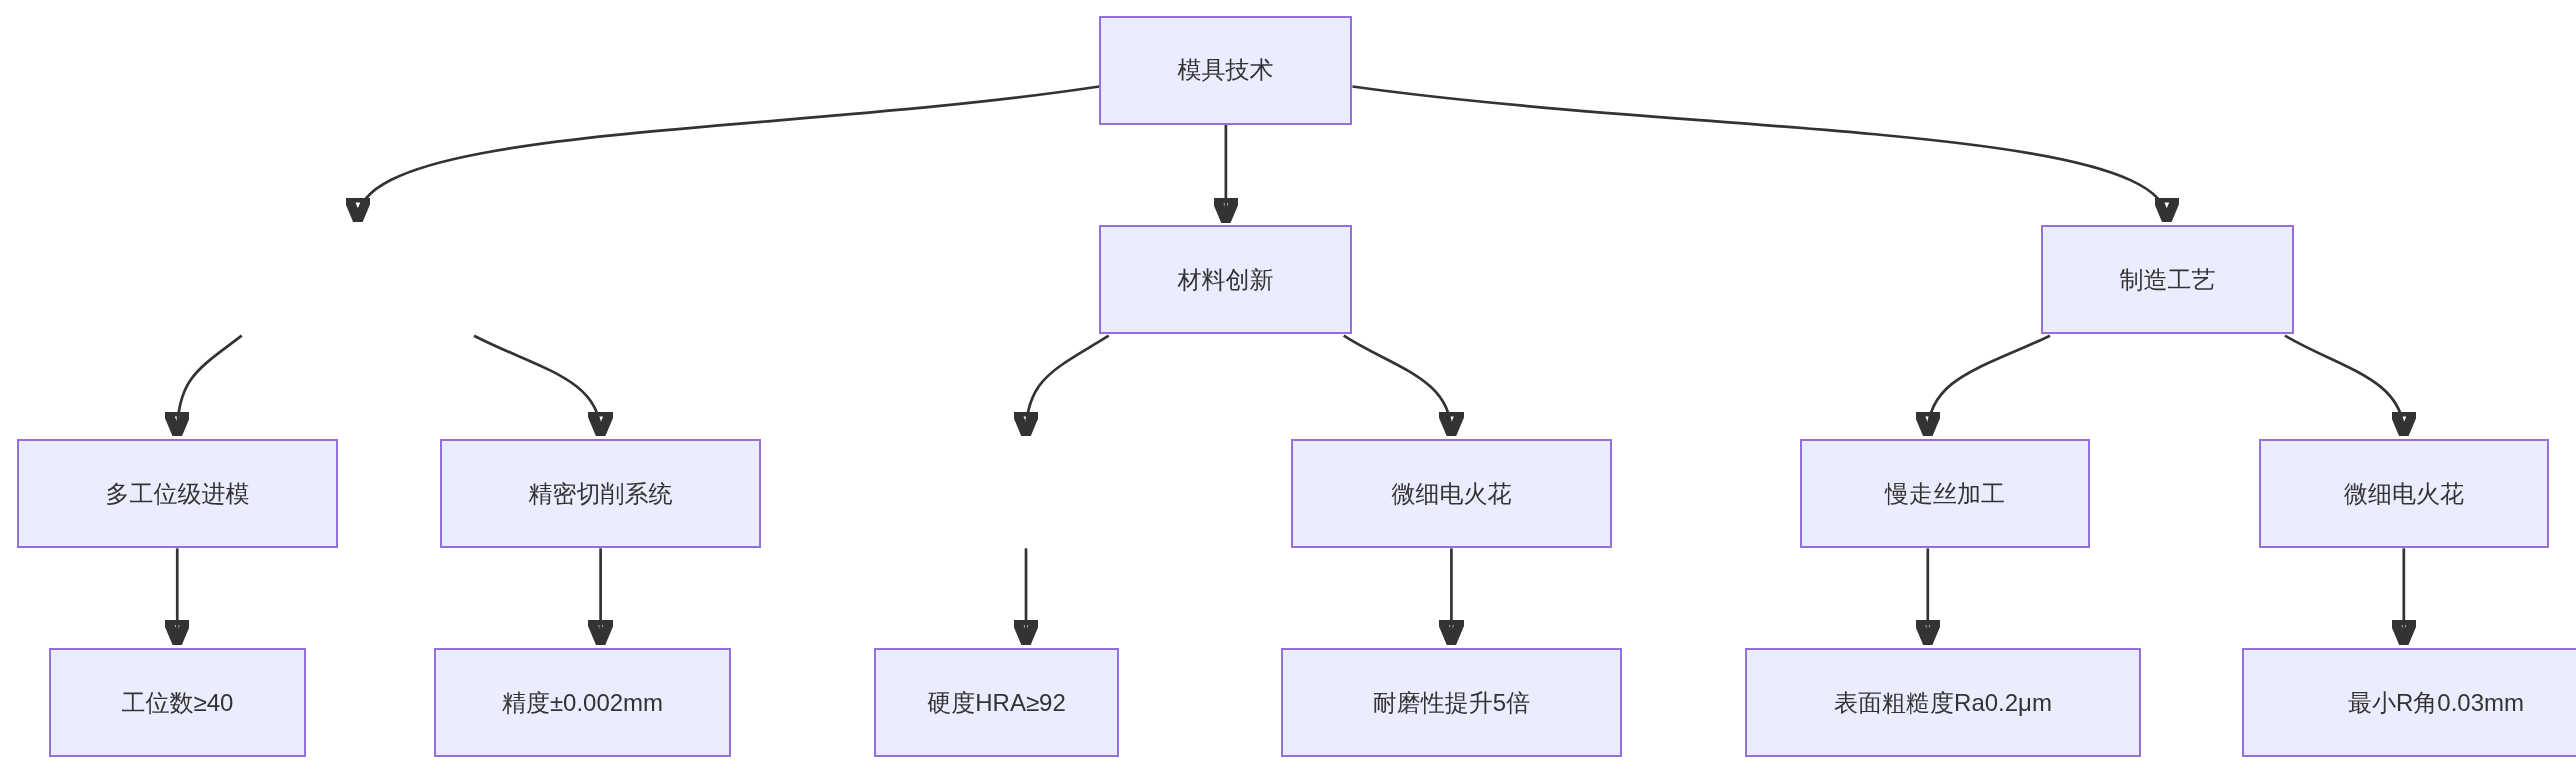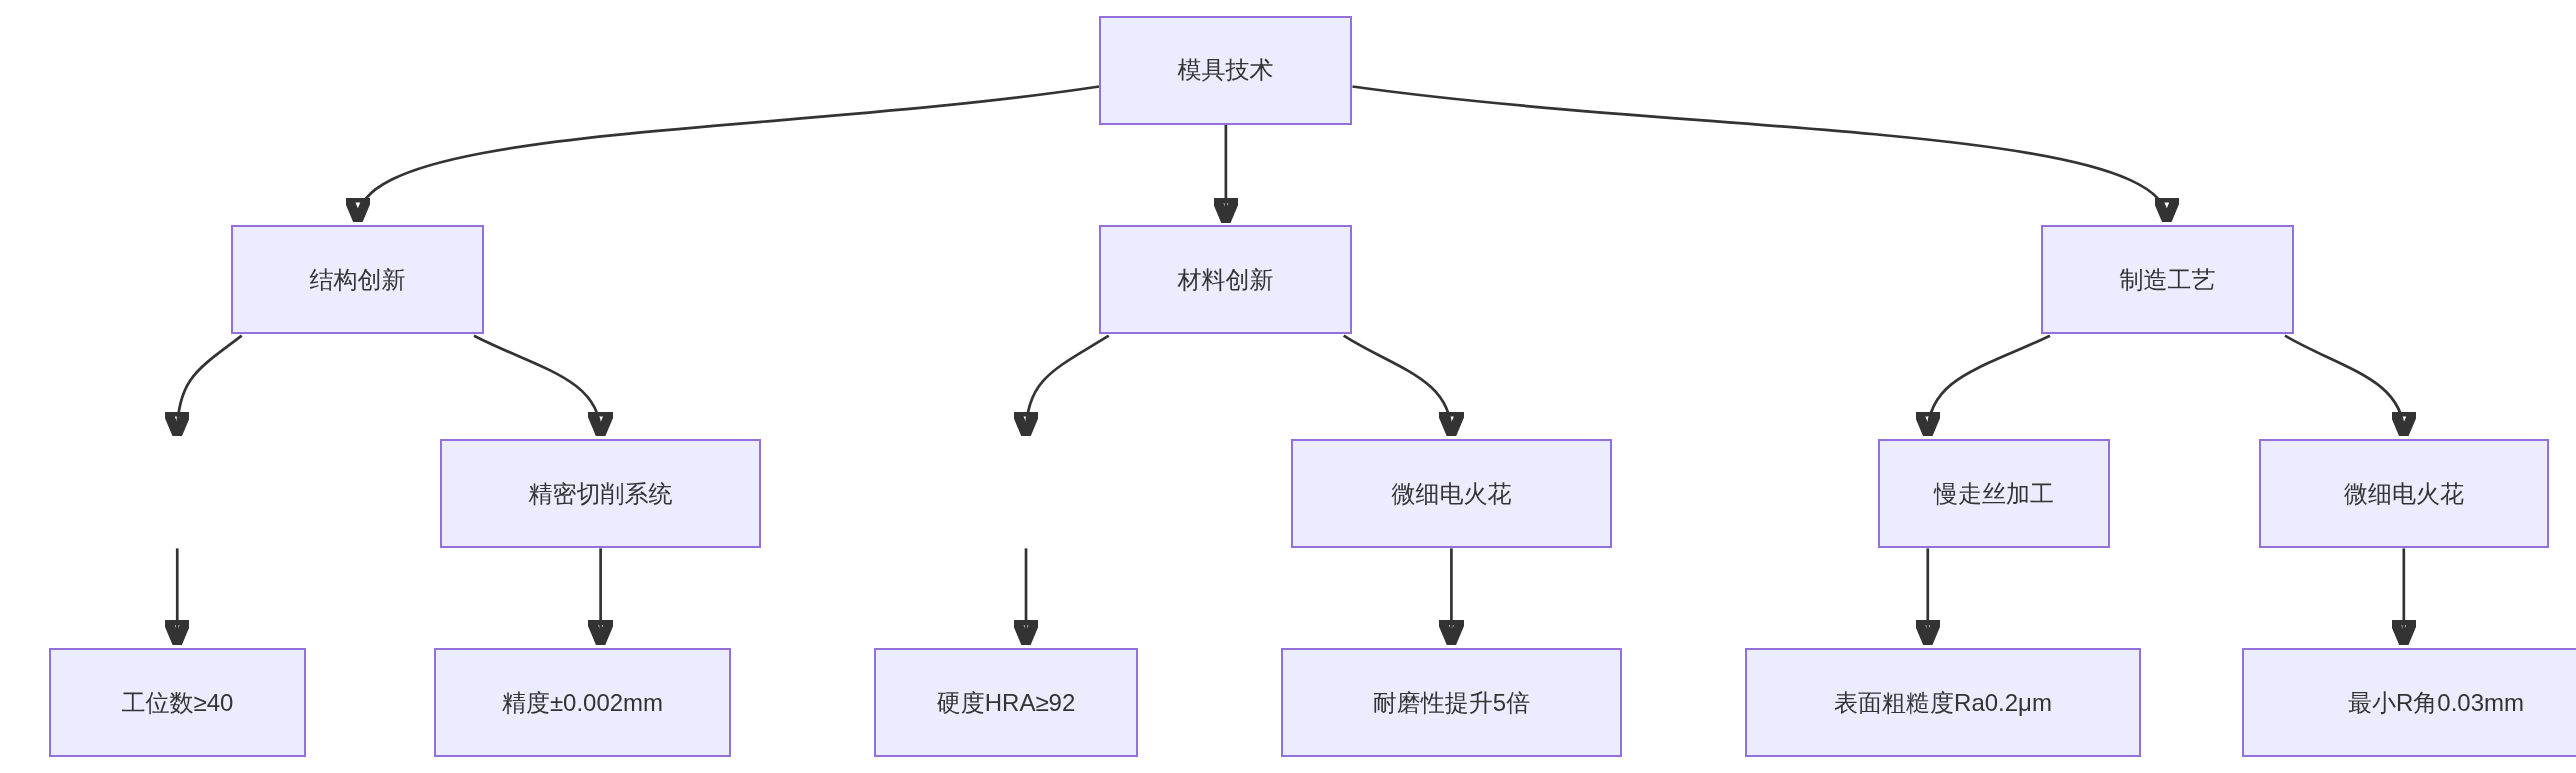--- a/index.html
+++ b/index.html
@@ -28,25 +28,25 @@
   .r1{top:15.5px}.r2{top:225px}.r3{top:439px}.r4{top:648px}
   
   .n-root    {left:1099px;width:253px}
   .n-struct  {left:231px; width:253px}
   .n-material{left:1099px;width:253px}
   .n-process {left:2041px;width:253px}
   .n-multi   {left:17px;  width:321px}
   .n-precut  {left:440px; width:321px}
   .n-carbide {left:866px;width:321px}
   .n-nano    {left:1291px;width:321px}
-  .n-wire    {left:1878px;width:232px}
+  .n-wire    {left:1800px;width:290px}
   .n-micro   {left:2259px;width:290px}
   .n-station {left:49px;  width:257px}
   .n-prec    {left:434px; width:297px}
-  .n-hard    {left:874px;width:264px}
+  .n-hard    {left:874px;width:245px}
   .n-wear    {left:1281px;width:341px}
   .n-rough   {left:1745px;width:396px}
   .n-minr    {left:2242px;width:388px}
 </style>
 </head>
 <body>
 
 <div id="canvas">
 
   <svg id="edges" viewBox="0 0 3815 1146" xmlns="http://www.w3.org/2000/svg">
@@ -67,24 +67,24 @@
     <path d="M 262.5 812 L 262.5 951" marker-end="url(#arrow)"></path>
     <path d="M 889.5 812 L 889.5 951" marker-end="url(#arrow)"></path>
     <path d="M 1519.5 812 L 1519.5 951" marker-end="url(#arrow)"></path>
     <path d="M 2149.5 812 L 2149.5 951" marker-end="url(#arrow)"></path>
     <path d="M 2855 812 L 2855 951" marker-end="url(#arrow)"></path>
     <path d="M 3560 812 L 3560 951" marker-end="url(#arrow)"></path>
   </svg>
 
   <div class="node r1 n-root">模具技术</div>
 
-  <div class="node r2 n-struct">结构创新</div>
   <div class="node r2 n-material">材料创新</div>
   <div class="node r2 n-process">制造工艺</div>
 
+  <div class="node r3 n-multi">多工位级进模</div>
   <div class="node r3 n-precut">精密切削系统</div>
   <div class="node r3 n-nano">微细电火花</div>
   <div class="node r3 n-wire">慢走丝加工</div>
   <div class="node r3 n-micro">微细电火花</div>
 
   <div class="node r4 n-station">工位数≥40</div>
   <div class="node r4 n-prec">精度±0.002mm</div>
   <div class="node r4 n-hard">硬度HRA≥92</div>
   <div class="node r4 n-wear">耐磨性提升5倍</div>
   <div class="node r4 n-rough">表面粗糙度Ra0.2μm</div>

